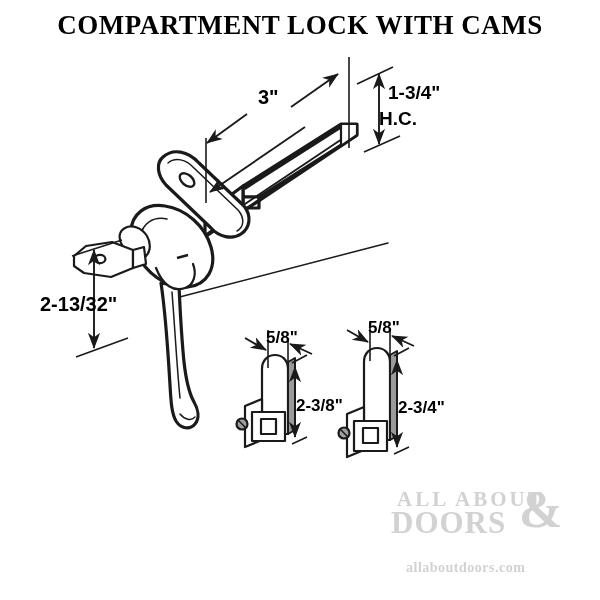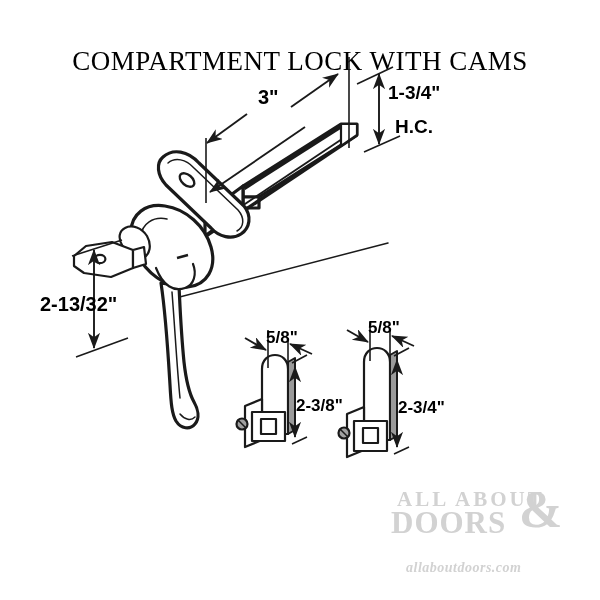--- a/index.html
+++ b/index.html
@@ -27,56 +27,55 @@
     width: 600px;
     height: 600px;
   }
   .title {
     position: absolute;
     left: 0;
     top: 10px;
     width: 600px;
     text-align: center;
     font-family: "Liberation Serif", "DejaVu Serif", serif;
-    font-weight: normal;
+    font-weight: bold;
     font-size: 27px;
     letter-spacing: 0.5px;
     color: #000000;
     white-space: nowrap;
-    margin-top: 36px;
   }
   .dim-label {
     position: absolute;
     font-family: "Liberation Sans", sans-serif;
     font-weight: bold;
     color: #000000;
     white-space: nowrap;
   }
   #lbl-3in   { left: 258px; top: 86px;  font-size: 20px; }
   #lbl-hc-1  { left: 388px; top: 82px;  font-size: 19px; }
-  #lbl-hc-2  { left: 395px; top: 108px; font-size: 19px; margin-top: 8px; }
+  #lbl-hc-2  { left: 379px; top: 108px; font-size: 19px; }
   #lbl-2-13  { left: 40px;  top: 293px; font-size: 20px; }
   #lbl-58-a  { left: 266px; top: 328px; font-size: 17px; }
   #lbl-238   { left: 296px; top: 396px; font-size: 17px; }
   #lbl-58-b  { left: 368px; top: 318px; font-size: 17px; }
   #lbl-234   { left: 398px; top: 398px; font-size: 17px; }
 
   .wm {
     position: absolute;
     font-family: "Liberation Serif", "DejaVu Serif", serif;
     font-weight: bold;
     color: #d2d2d2;
     white-space: nowrap;
     letter-spacing: 1px;
   }
   #wm-all    { left: 397px; top: 487px; font-size: 21px; letter-spacing: 3px; }
   #wm-doors  { left: 391px; top: 505px; font-size: 31px; }
   #wm-amp    { left: 519px; top: 480px; font-size: 52px; letter-spacing: 0; }
   #wm-win    { left: 390px; top: 531px; font-size: 31px; }
-  #wm-url    { left: 406px; top: 560px; font-size: 14px; font-weight: bold; letter-spacing: 0.5px; font-style: italic; }
+  #wm-url    { left: 406px; top: 560px; font-size: 14px; font-weight: bold; letter-spacing: 0.5px; }
 </style>
 </head>
 <body>
 
 <div id="page">
 
   <div class="title">COMPARTMENT LOCK WITH CAMS</div>
 
   <svg id="diagram" viewBox="0 0 600 600">
     <defs>

